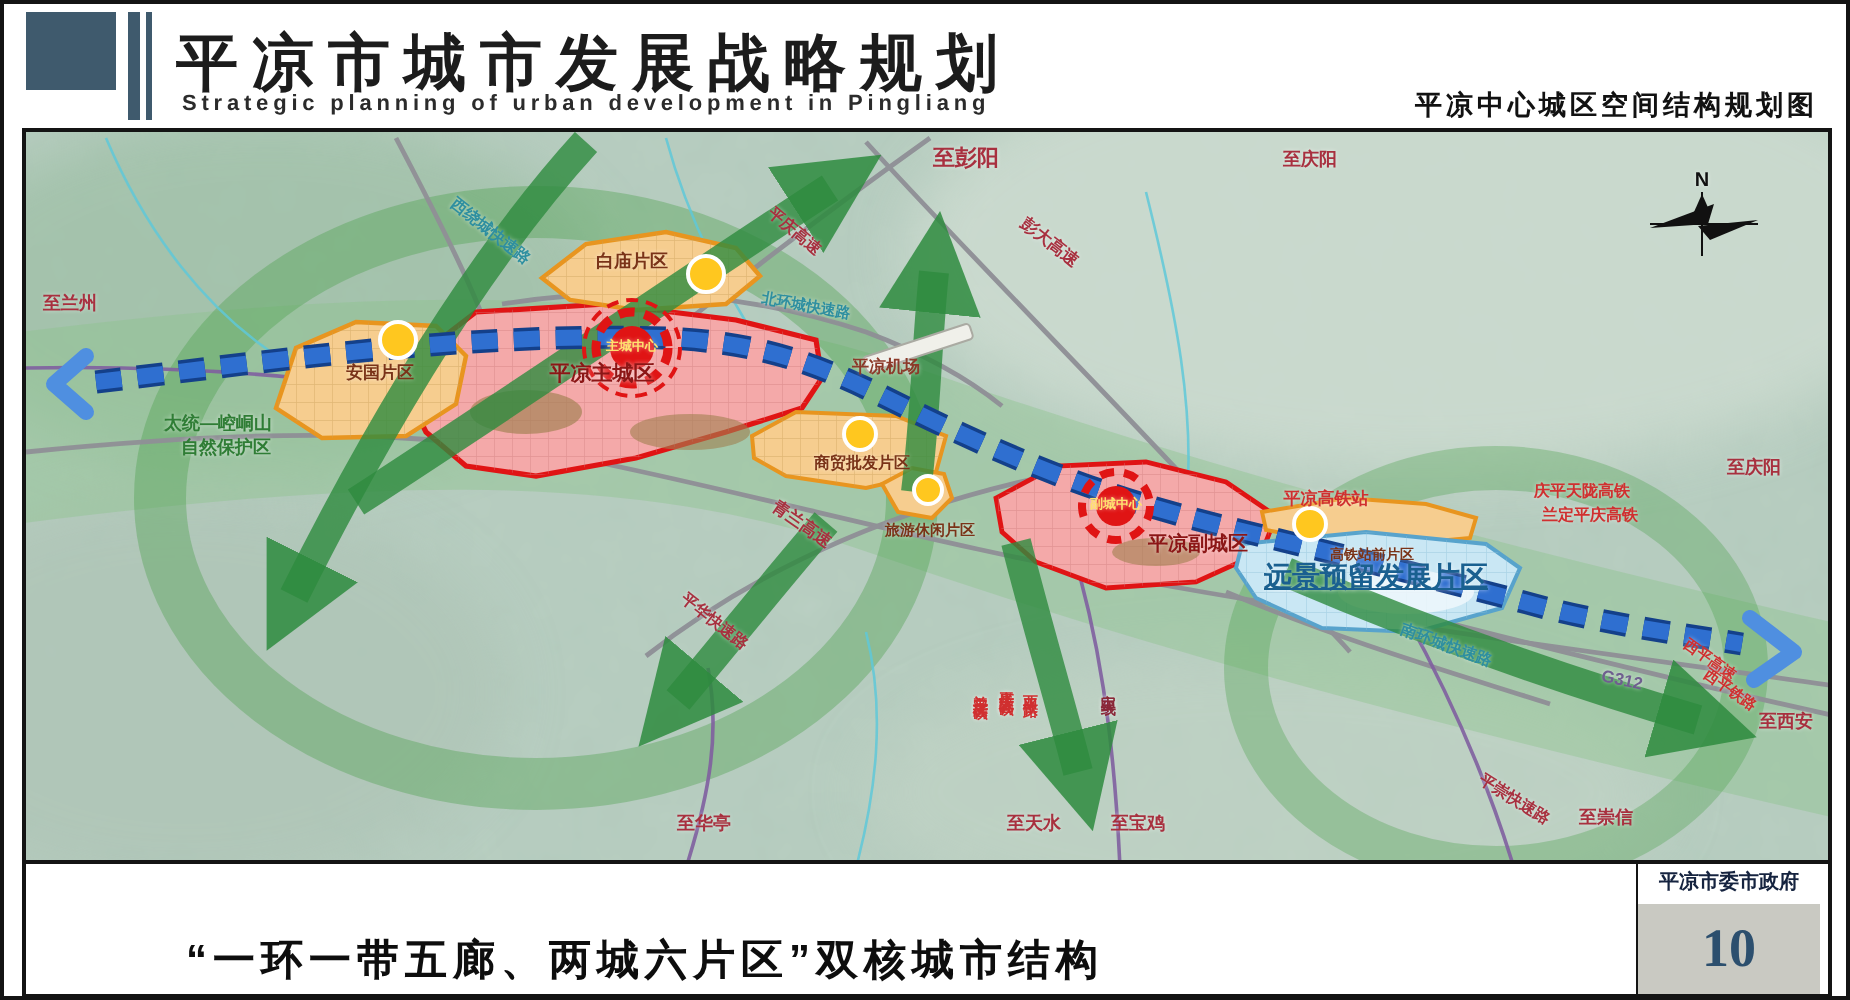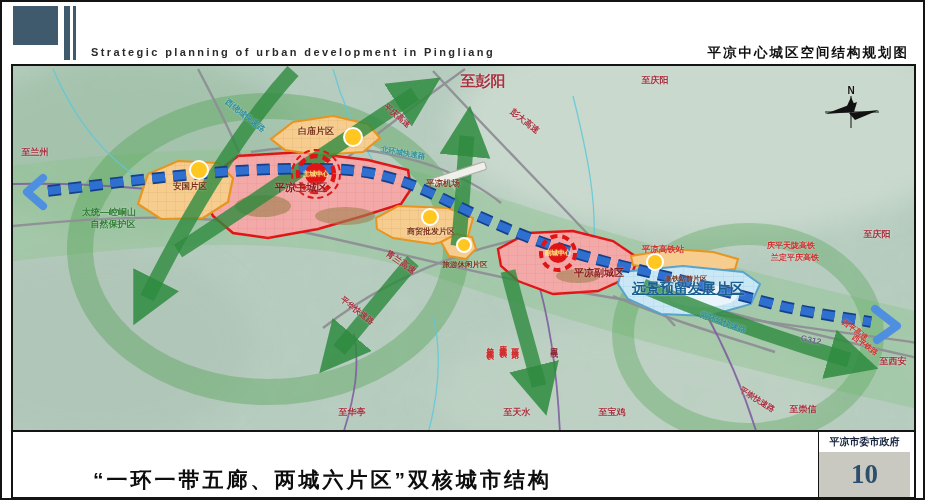--- a/index.html
+++ b/index.html
@@ -27,20 +27,21 @@
 </style>
 </head>
 <body>
 
 <div class="page">
 
   <div class="header">
     <div class="hdr-square"></div>
     <div class="hdr-bar1"></div>
     <div class="hdr-bar2"></div>
+    <div class="hdr-title">平凉市城市发展战略规划</div>
     <div class="hdr-sub">Strategic planning of urban development in Pingliang</div>
     <div class="hdr-mapname">平凉中心城区空间结构规划图</div>
   </div>
 
   <div class="map-frame">
     <svg width="905" height="368" viewBox="0 0 905 368">
       <defs>
         <filter id="soft" x="-40%" y="-40%" width="180%" height="180%">
             <feGaussianBlur stdDeviation="14"></feGaussianBlur>
           </filter>
@@ -169,21 +170,21 @@
       </g>
     </svg>
     <div class="label-layer" id="label-layer">
         <span class="map-label" style="left: 22px; top: 86px; color: rgb(168, 48, 63); font-size: 9px;">至兰州</span>
         <span class="map-label" style="left: 96px; top: 146px; color: rgb(47, 125, 53); font-size: 9px;">太统—崆峒山</span>
         <span class="map-label" style="left: 100px; top: 158px; color: rgb(47, 125, 53); font-size: 9px;">自然保护区</span>
         <span class="map-label" style="left: 232px; top: 50px; color: rgb(46, 143, 160); font-size: 8px; transform: translate(-50%, -50%) rotate(38deg);">西绕城快速路</span>
         <span class="map-label" style="left: 303px; top: 65px; color: rgb(122, 51, 24); font-size: 9px;">白庙片区</span>
         <span class="map-label" style="left: 384px; top: 50px; color: rgb(168, 48, 63); font-size: 8px; transform: translate(-50%, -50%) rotate(40deg);">平庆高速</span>
         <span class="map-label" style="left: 390px; top: 87px; color: rgb(46, 143, 160); font-size: 7.5px; transform: translate(-50%, -50%) rotate(10deg);">北环城快速路</span>
-        <span class="map-label" style="left: 470px; top: 14px; color: rgb(168, 48, 63); font-size: 15px;">至彭阳</span>
+        <span class="map-label" style="left: 470px; top: 14px; color: rgb(168, 48, 63); font-size: 11px;">至彭阳</span>
         <span class="map-label" style="left: 512px; top: 55px; color: rgb(168, 48, 63); font-size: 8.5px; transform: translate(-50%, -50%) rotate(38deg);">彭大高速</span>
         <span class="map-label" style="left: 642px; top: 14px; color: rgb(168, 48, 63); font-size: 9px;">至庆阳</span>
         <span class="map-label" style="left: 430px; top: 117px; color: rgb(140, 58, 42); font-size: 8.5px;">平凉机场</span>
         <span class="map-label" style="left: 288px; top: 121px; color: rgb(140, 22, 22); font-size: 10.5px;">平凉主城区</span>
         <span class="map-label" style="left: 303px; top: 108px; color: rgb(255, 225, 110); font-size: 6.5px;">主城中心</span>
         <span class="map-label" style="left: 177px; top: 120px; color: rgb(122, 51, 24); font-size: 8.5px;">安国片区</span>
         <span class="map-label" style="left: 418px; top: 166px; color: rgb(122, 51, 24); font-size: 8px;">商贸批发片区</span>
         <span class="map-label" style="left: 388px; top: 196px; color: rgb(168, 48, 63); font-size: 8.5px; transform: translate(-50%, -50%) rotate(35deg);">青兰高速</span>
         <span class="map-label" style="left: 452px; top: 199px; color: rgb(122, 51, 24); font-size: 7.5px;">旅游休闲片区</span>
         <span class="map-label" style="left: 586px; top: 207px; color: rgb(140, 22, 22); font-size: 10px;">平凉副城区</span>
@@ -201,21 +202,21 @@
         <span class="map-label" style="left: 870px; top: 295px; color: rgb(168, 48, 63); font-size: 9px; padding-left: 20px;">至西安</span>
         <span class="map-label" style="left: 790px; top: 343px; color: rgb(168, 48, 63); font-size: 9px;">至崇信</span>
         <span class="map-label" style="left: 744px; top: 334px; color: rgb(168, 48, 63); font-size: 8px; transform: translate(-50%, -50%) rotate(32deg);">平崇快速路</span>
         <span class="map-label" style="left: 344px; top: 245px; color: rgb(168, 48, 63); font-size: 8px; transform: translate(-50%, -50%) rotate(38deg);">平华快速路</span>
         <span class="map-label vert" style="left: 477px; top: 278px; color: rgb(208, 48, 48); font-size: 7.5px;">兰定平庆高铁</span>
         <span class="map-label vert" style="left: 490px; top: 276px; color: rgb(208, 48, 48); font-size: 7.5px;">庆平天陇高铁</span>
         <span class="map-label vert" style="left: 502px; top: 278px; color: rgb(208, 48, 48); font-size: 7.5px;">西平铁路</span>
         <span class="map-label vert" style="left: 541px; top: 277px; color: rgb(138, 40, 56); font-size: 7.5px;">宝中二线</span>
         <span class="map-label" style="left: 339px; top: 346px; color: rgb(168, 48, 63); font-size: 9px;">至华亭</span>
         <span class="map-label" style="left: 504px; top: 346px; color: rgb(168, 48, 63); font-size: 9px;">至天水</span>
-        <span class="map-label" style="left: 556px; top: 346px; color: rgb(168, 48, 63); font-size: 9px; margin-left: 43px;">至宝鸡</span>
+        <span class="map-label" style="left: 556px; top: 346px; color: rgb(168, 48, 63); font-size: 9px;">至宝鸡</span>
         <span class="map-label" style="left: 838px; top: 25px; color: rgb(17, 17, 17); font-size: 10px;">N</span>
       </div>
   </div>
 
   <div class="footer">
     <div class="caption">“一环一带五廊、两城六片区”双核城市结构</div>
     <div class="stamp-box">
       <div class="stamp-title">平凉市委市政府</div>
       <div class="stamp-num">10</div>
     </div>

